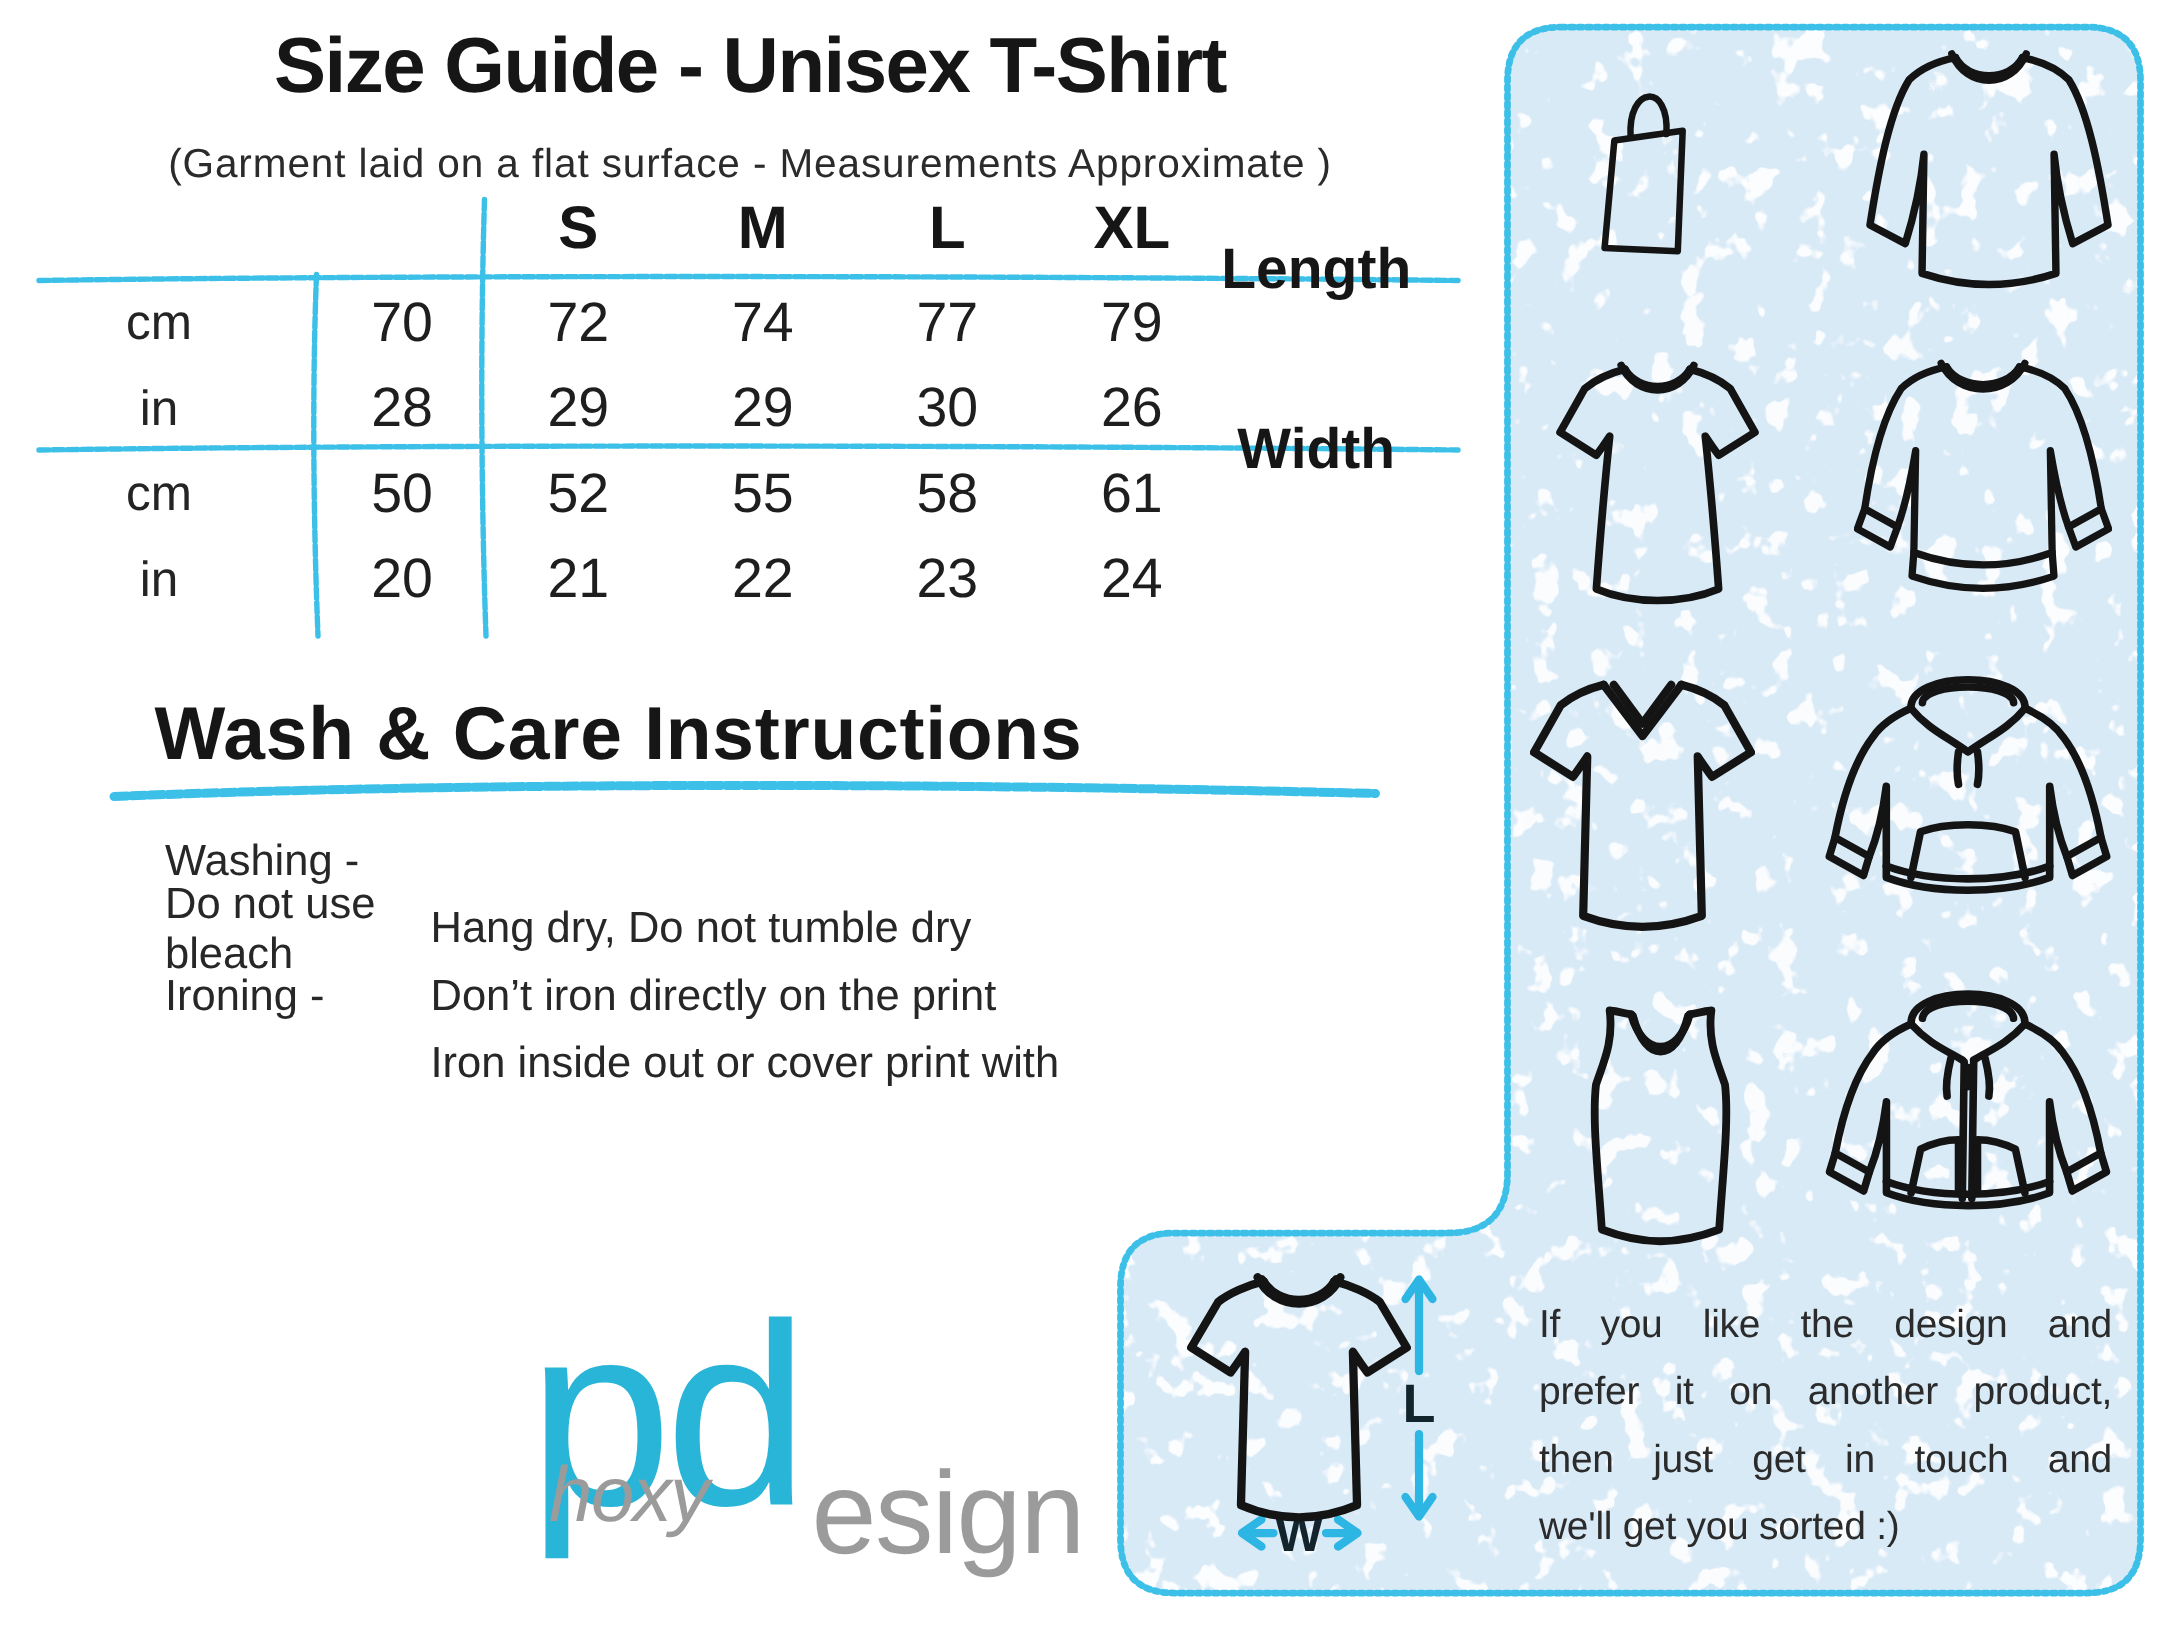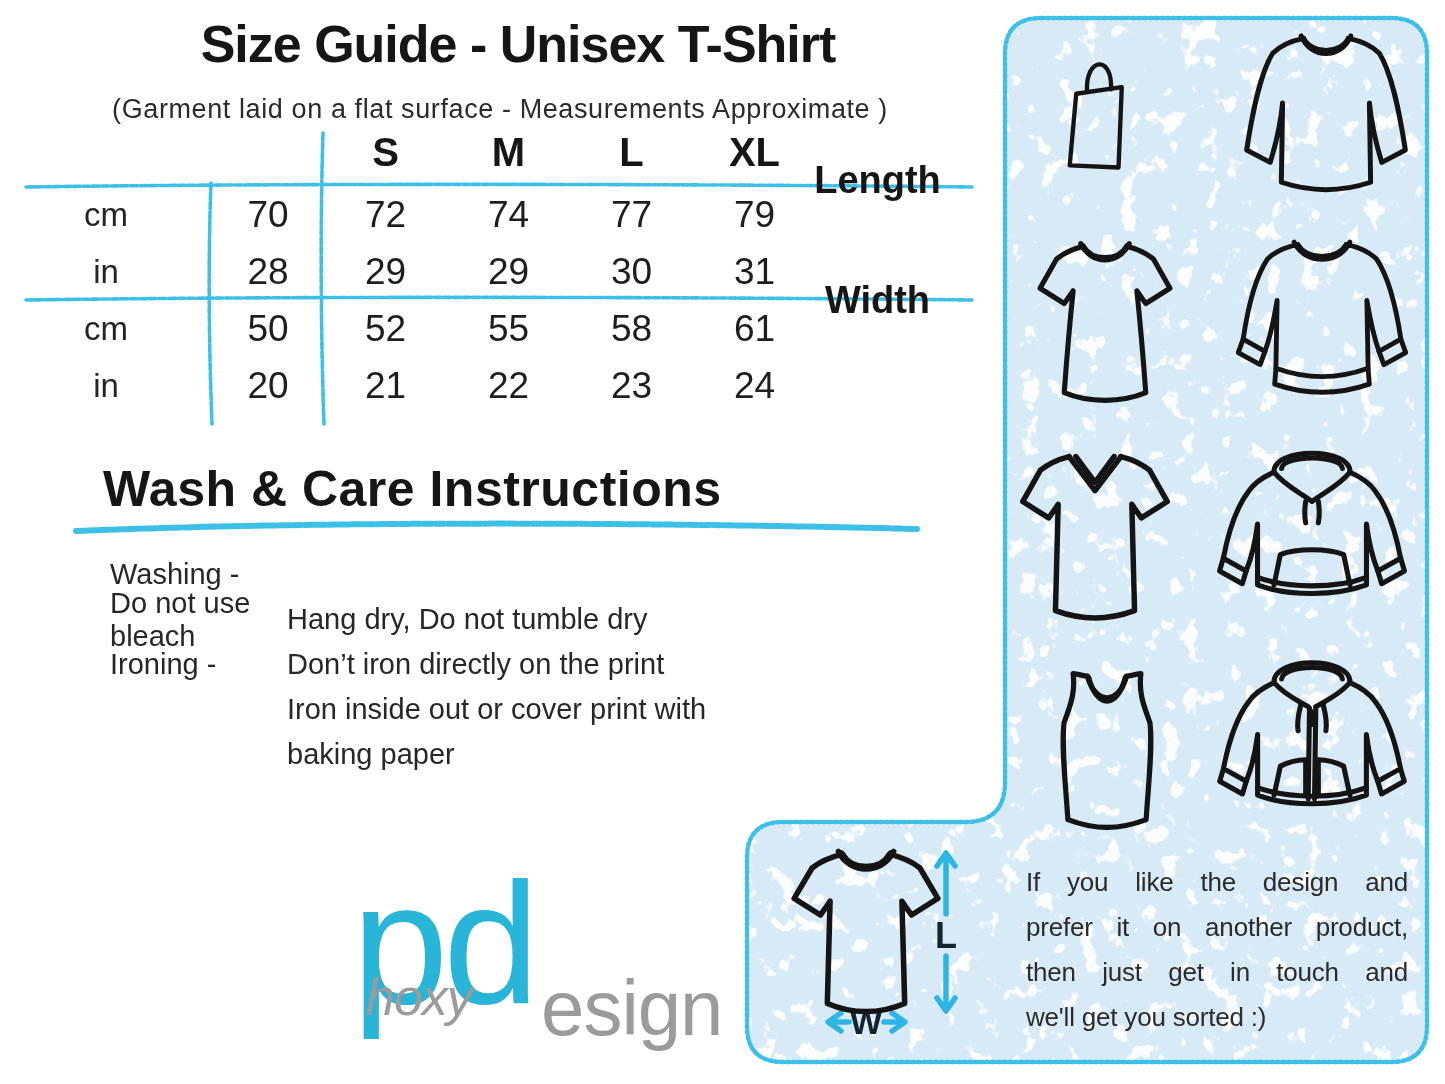--- a/index.html
+++ b/index.html
@@ -3,21 +3,21 @@
 <meta charset="utf-8">
 <style>
   html,body{margin:0;padding:0;background:#ffffff;}
   .canvas{
     position:relative;width:1445px;height:1084px;background:#ffffff;overflow:hidden;
     font-family:"Liberation Sans","DejaVu Sans",sans-serif;color:#1e1e1e;
   }
   
   .title{
     position:absolute;left:0;top:14px;width:1000px;text-align:center;
-    font-size:52px;font-weight:700;letter-spacing:-1px;color:#161616;padding-left:18px;
+    font-size:52px;font-weight:700;letter-spacing:-1px;color:#161616;
   }
   .subtitle{
     position:absolute;left:0;top:94px;width:1000px;text-align:center;
     font-size:27px;font-weight:400;letter-spacing:.6px;color:#2b2b2b;
   }
   .size-table{
     position:absolute;left:0;top:118px;width:986px;
     display:grid;grid-template-columns:212px 112px repeat(5,123px);
     grid-template-rows:68px 57px 57px 57px 57px;
   }
@@ -127,21 +127,21 @@
     <div class="cell num">72</div>
     <div class="cell num">74</div>
     <div class="cell num">77</div>
     <div class="cell num">79</div>
 
     <div class="cell unit">in</div>
     <div class="cell num">28</div>
     <div class="cell num">29</div>
     <div class="cell num">29</div>
     <div class="cell num">30</div>
-    <div class="cell num">31</div>
+    <div class="cell num">26</div>
 
     <div class="cell row-label span2">Width</div>
     <div class="cell unit">cm</div>
     <div class="cell num">50</div>
     <div class="cell num">52</div>
     <div class="cell num">55</div>
     <div class="cell num">58</div>
     <div class="cell num">61</div>
 
     <div class="cell unit">in</div>
@@ -157,21 +157,20 @@
   <div class="wash-grid">
     <div class="wcell">Washing -</div>
     <div class="wcell"></div>
     <div class="wcell">Do not use bleach</div>
     <div class="wcell">Hang dry, Do not tumble dry</div>
     <div class="wcell">Ironing -</div>
     <div class="wcell">Don’t iron directly on the print</div>
     <div class="wcell"></div>
     <div class="wcell">Iron inside out or cover print with</div>
     <div class="wcell"></div>
-    <div class="wcell">baking paper</div>
   </div>
 
   <div>
     <span class="logo-pd">pd</span>
     <span class="logo-esign">esign</span>
     <span class="logo-hoxy">hoxy</span>
   </div>
 
   <svg class="garm" style="left:1060px;top:46px;width:78px;height:128px" viewBox="0 0 70 118">
     <path d="M24,42 C22,10 48,8 46,40"></path>

